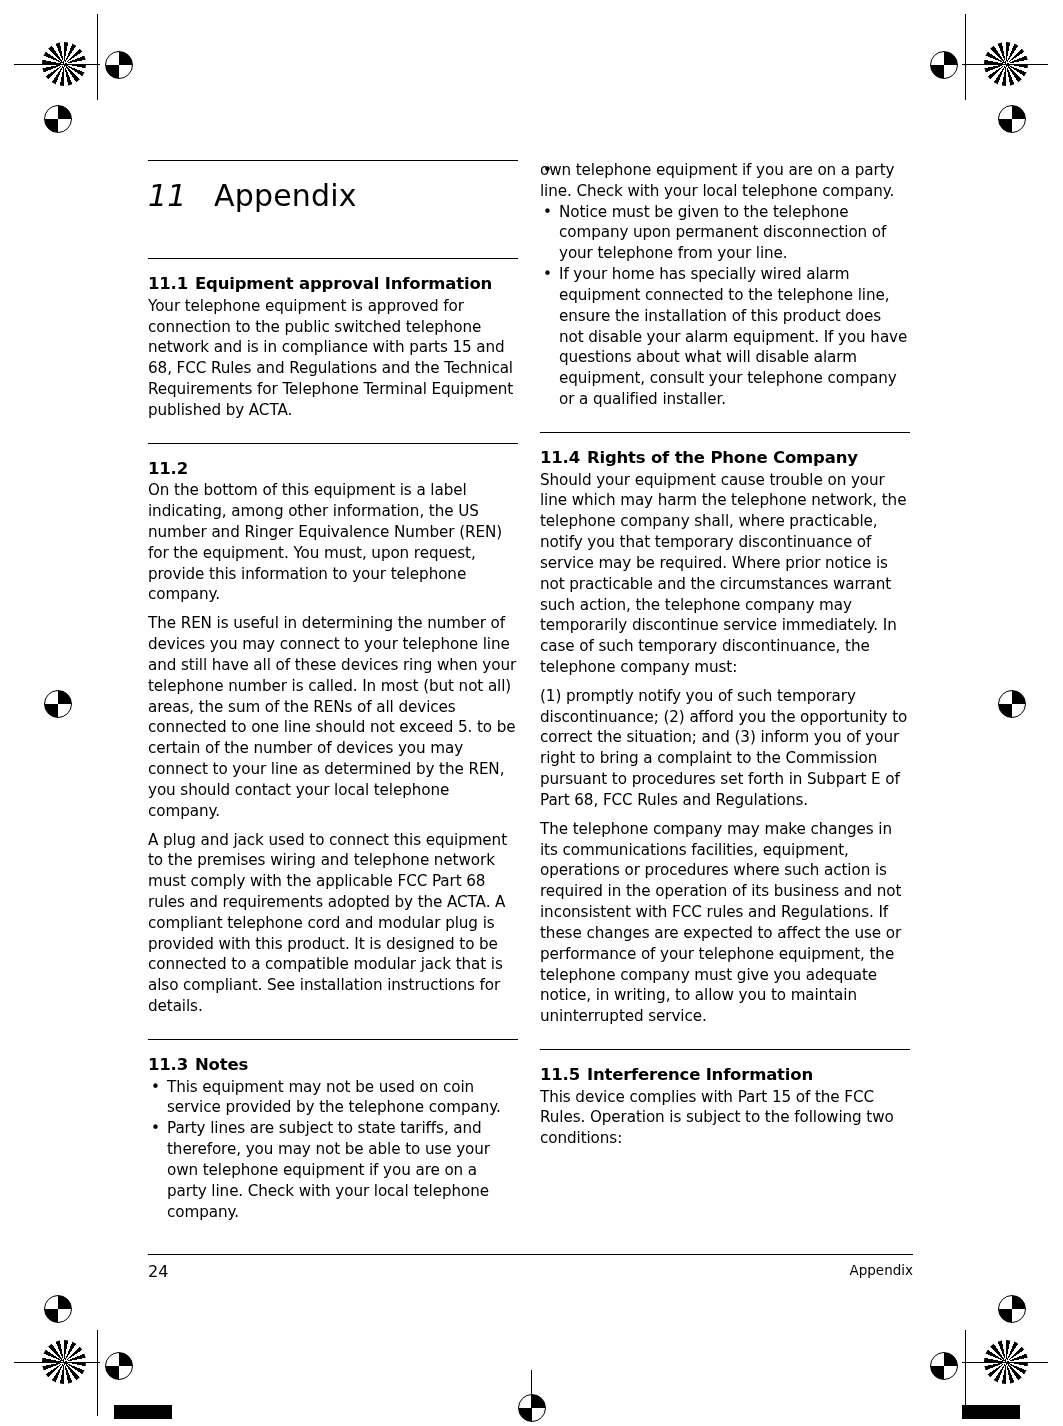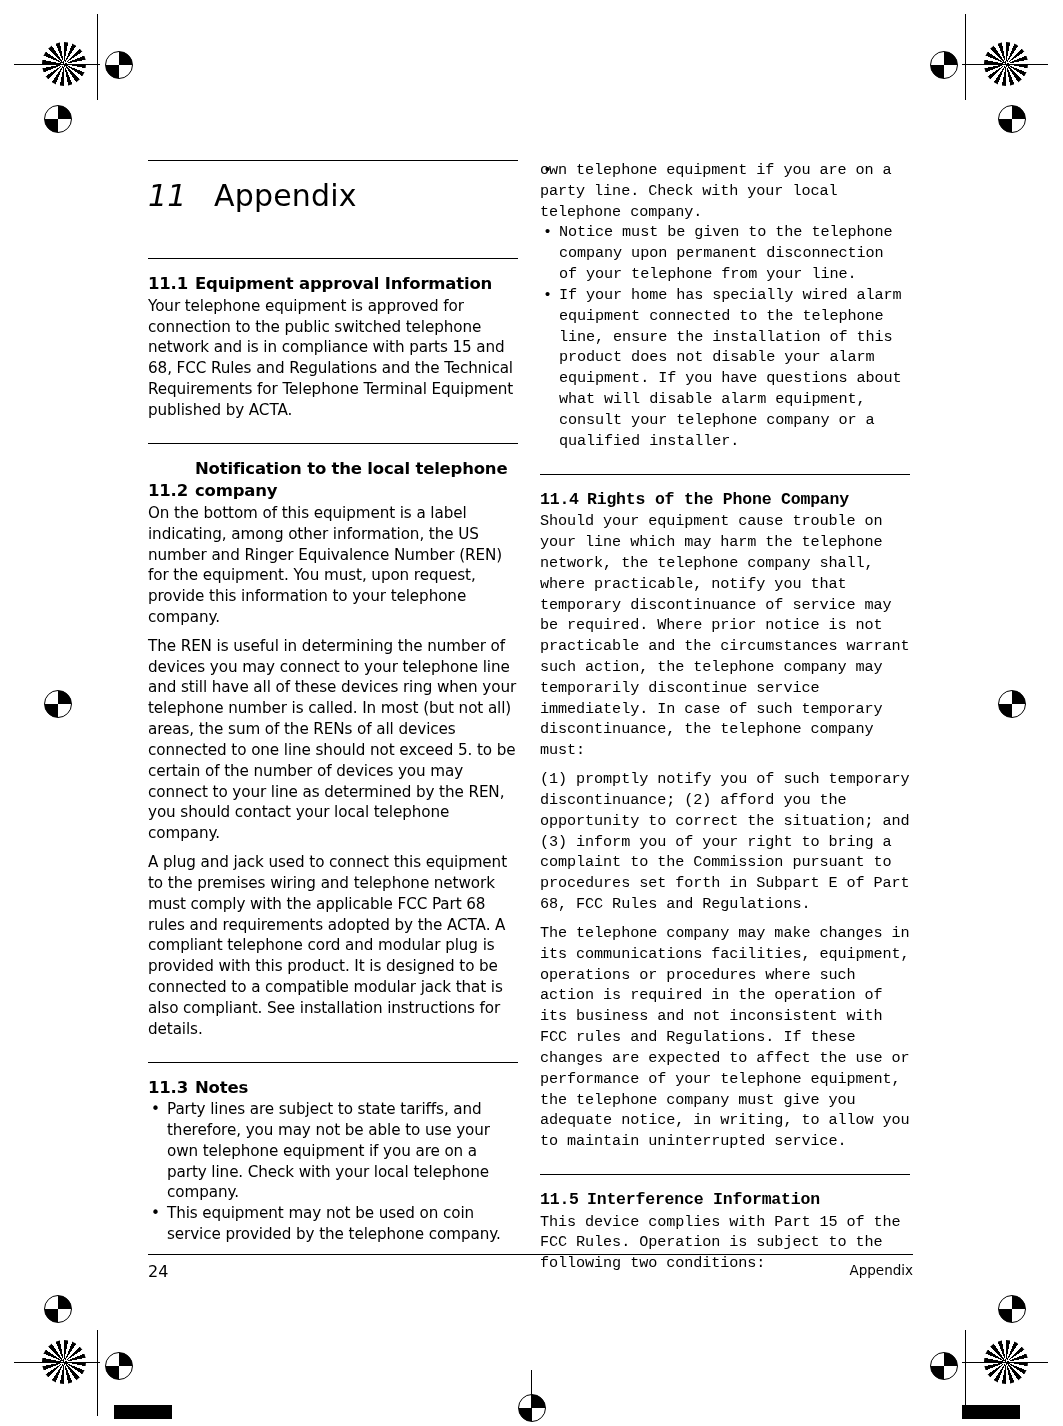--- a/index.html
+++ b/index.html
@@ -59,21 +59,21 @@
     width: 1063px; height: 1426px;
   }
   .col {
     position: absolute;
     width: 370px;
     font-size: 15.2px;
     line-height: 1.37;
     letter-spacing: -0.1px;
   }
   .col-left  { left: 148px; top: 160px; }
-  .col-right { left: 540px; top: 160px; font-family: Liberation Mono, monospace; }
+  .col-right { left: 540px; top: 160px; }
 
   .rule {
     border-top: 1.6px solid #000;
     margin: 0 0 0 0;
     height: 0;
   }
   .rule.thin { border-top-width: 1.2px; }
 
   h1.chapter {
     font-size: 30px;
@@ -201,35 +201,34 @@
     <h2 class="sec">
       <span class="num">11.1</span>
       <span class="ttl">Equipment approval Information</span>
     </h2>
     <p class="body">Your telephone equipment is approved for connection to the public switched telephone network and is in compliance with parts 15 and 68, FCC Rules and Regulations and the Technical Requirements for Telephone Terminal Equipment published by ACTA.</p>
 
     <div class="rule thin gap-block"></div>
 
     <h2 class="sec">
       <span class="num">11.2</span>
-      <span class="ttl">Notification to the local telephone company</span>
     </h2>
     <p class="body">On the bottom of this equipment is a label indicating, among other information, the US number and Ringer Equivalence Number (REN) for the equipment. You must, upon request, provide this information to your telephone company.</p>
     <p class="body">The REN is useful in determining the number of devices you may connect to your telephone line and still have all of these devices ring when your telephone number is called. In most (but not all) areas, the sum of the RENs of all devices connected to one line should not exceed 5. to be certain of the number of devices you may connect to your line as determined by the REN, you should contact your local telephone company.</p>
     <p class="body">A plug and jack used to connect this equipment to the premises wiring and telephone network must comply with the applicable FCC Part 68 rules and requirements adopted by the ACTA. A compliant telephone cord and modular plug is provided with this product. It is designed to be connected to a compatible modular jack that is also compliant. See installation instructions for details.</p>
 
     <div class="rule thin gap-block"></div>
 
     <h2 class="sec">
       <span class="num">11.3</span>
       <span class="ttl">Notes</span>
     </h2>
     <ul class="bullets">
+      <li>This equipment may not be used on coin service provided by the telephone company.</li>
       <li>Party lines are subject to state tariffs, and therefore, you may not be able to use your own telephone equipment if you are on a party line. Check with your local telephone company.</li>
-      <li>This equipment may not be used on coin service provided by the telephone company.</li>
     </ul>
   </div>
 
   <div class="col col-right">
 
     <ul class="bullets">
       <li style="padding-left:0;">own telephone equipment if you are on a party line. Check with your local telephone company.</li>
       <li>Notice must be given to the telephone company upon permanent disconnection of your telephone from your line.</li>
       <li>If your home has specially wired alarm equipment connected to the telephone line, ensure the installation of this product does not disable your alarm equipment. If you have questions about what will disable alarm equipment, consult your telephone company or a qualified installer.</li>
     </ul>

